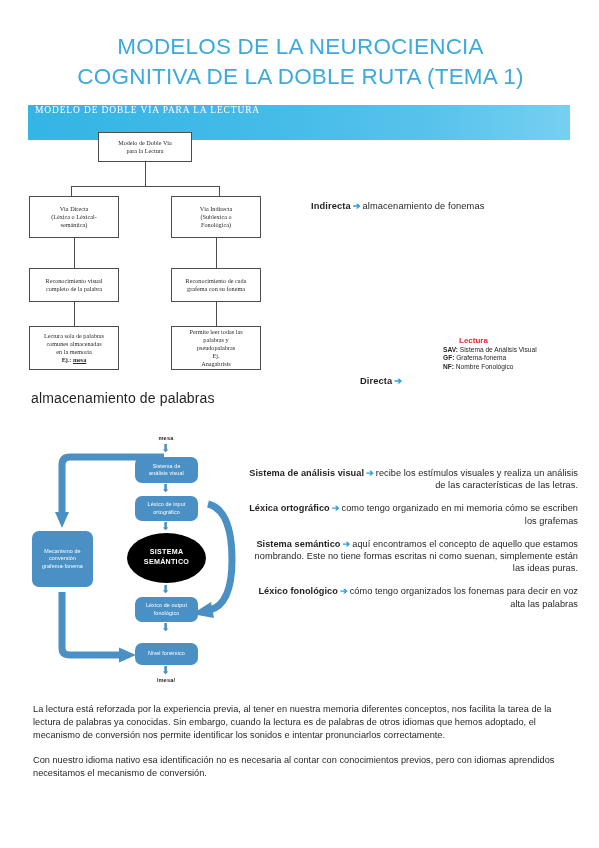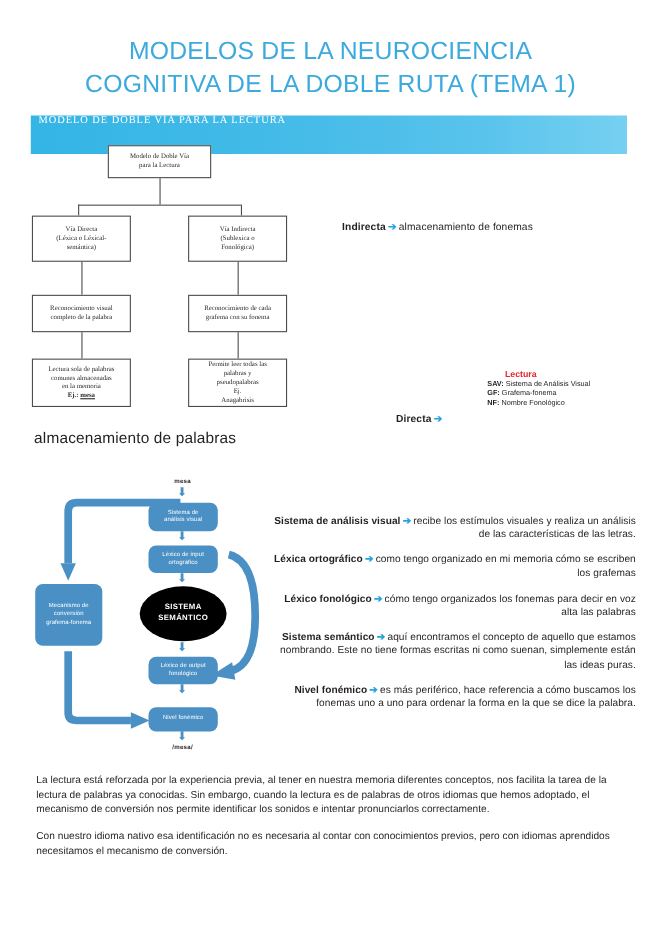--- a/index.html
+++ b/index.html
@@ -383,27 +383,24 @@
   </div>
 
   <div class="defs">
     <div class="def">
       <span class="term">Sistema de análisis visual</span><span class="arrow-blue">➔</span><span>recibe los estímulos visuales y realiza un análisis de las características de las letras.</span>
     </div>
     <div class="def">
       <span class="term">Léxica ortográfico</span><span class="arrow-blue">➔</span><span>como tengo organizado en mi memoria cómo se escriben los grafemas</span>
     </div>
     <div class="def">
+      <span class="term">Sistema semántico</span><span class="arrow-blue">➔</span><span>aquí encontramos el concepto de aquello que estamos nombrando. Este no tiene formas escritas ni como suenan, simplemente están las ideas puras.</span>
+    </div>
+    <div class="def">
       <span class="term">Léxico fonológico</span><span class="arrow-blue">➔</span><span>cómo tengo organizados los fonemas para decir en voz alta las palabras</span>
-    </div>
-    <div class="def">
-      <span class="term">Sistema semántico</span><span class="arrow-blue">➔</span><span>aquí encontramos el concepto de aquello que estamos nombrando. Este no tiene formas escritas ni como suenan, simplemente están las ideas puras.</span>
-    </div>
-    <div class="def">
-      <span class="term">Nivel fonémico</span><span class="arrow-blue">➔</span><span>es más periférico, hace referencia a cómo buscamos los fonemas uno a uno para ordenar la forma en la que se dice la palabra.</span>
     </div>
   </div>
 
   <div class="paras">
     <div class="para">La lectura está reforzada por la experiencia previa, al tener en nuestra memoria diferentes conceptos, nos facilita la tarea de la lectura de palabras ya conocidas. Sin embargo, cuando la lectura es de palabras de otros idiomas que hemos adoptado, el mecanismo de conversión nos permite identificar los sonidos e intentar pronunciarlos correctamente.</div>
     <div class="para">Con nuestro idioma nativo esa identificación no es necesaria al contar con conocimientos previos, pero con idiomas aprendidos necesitamos el mecanismo de conversión.</div>
   </div>
 
 </div>
 

